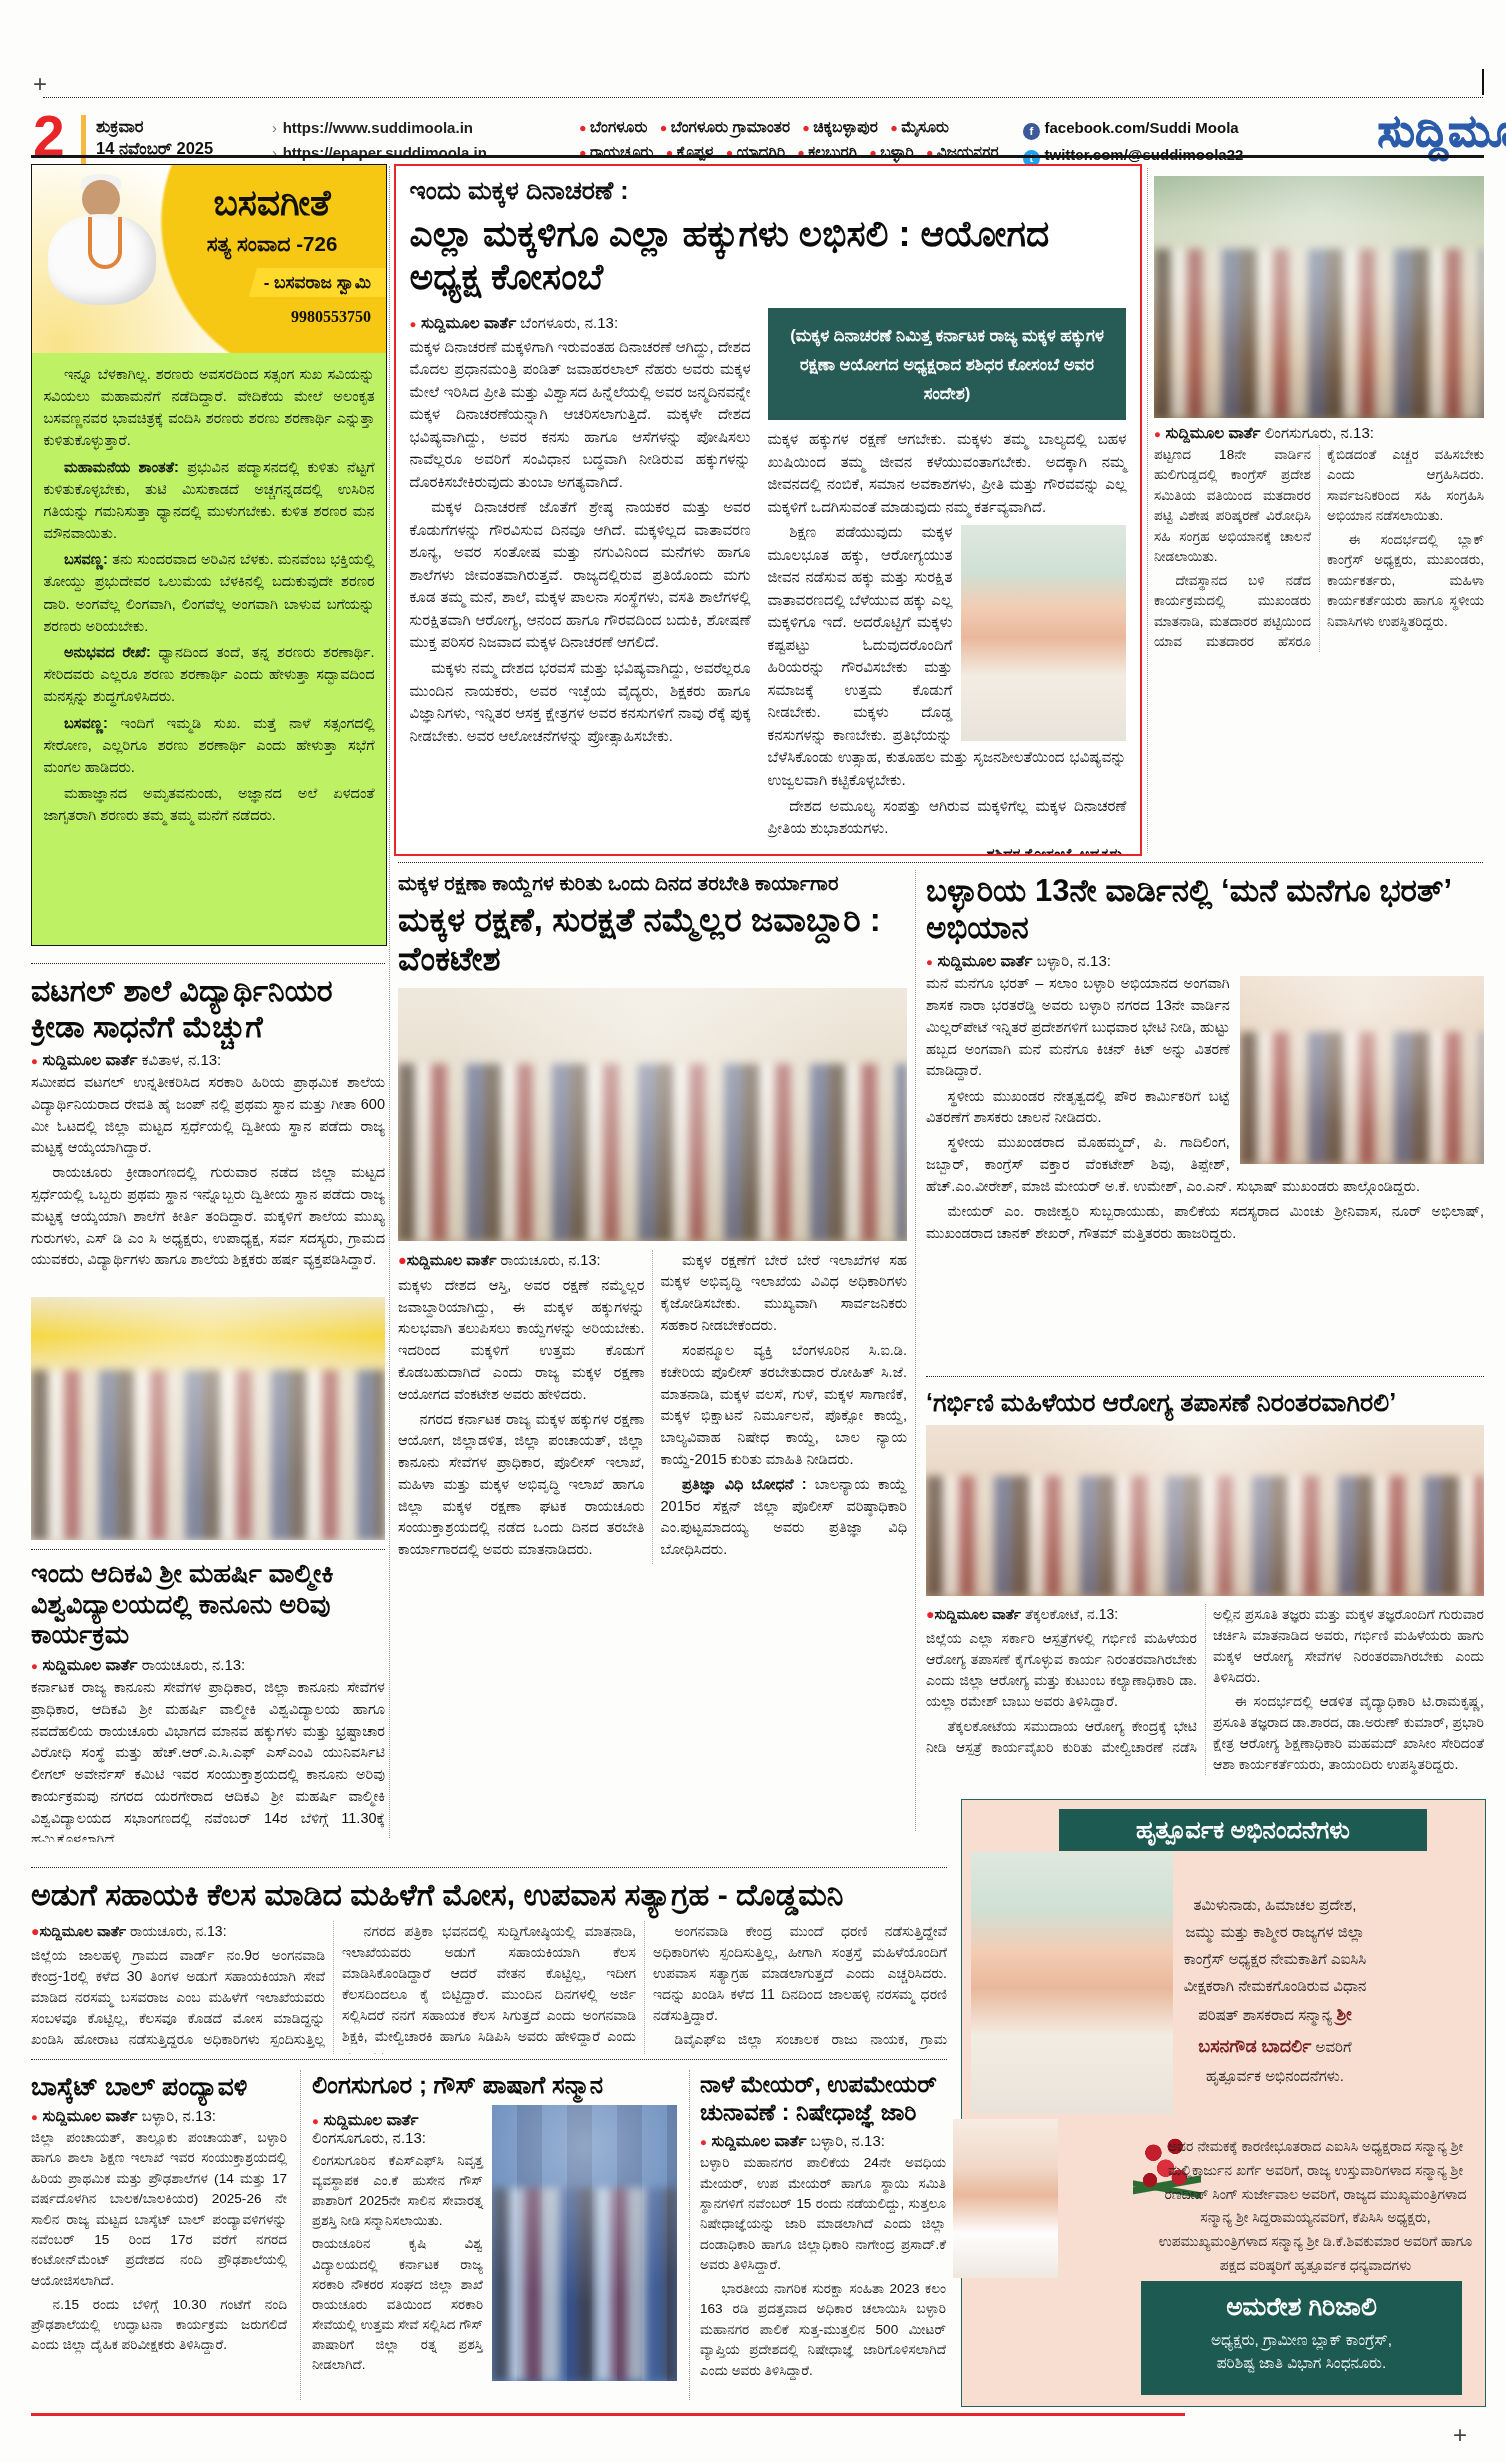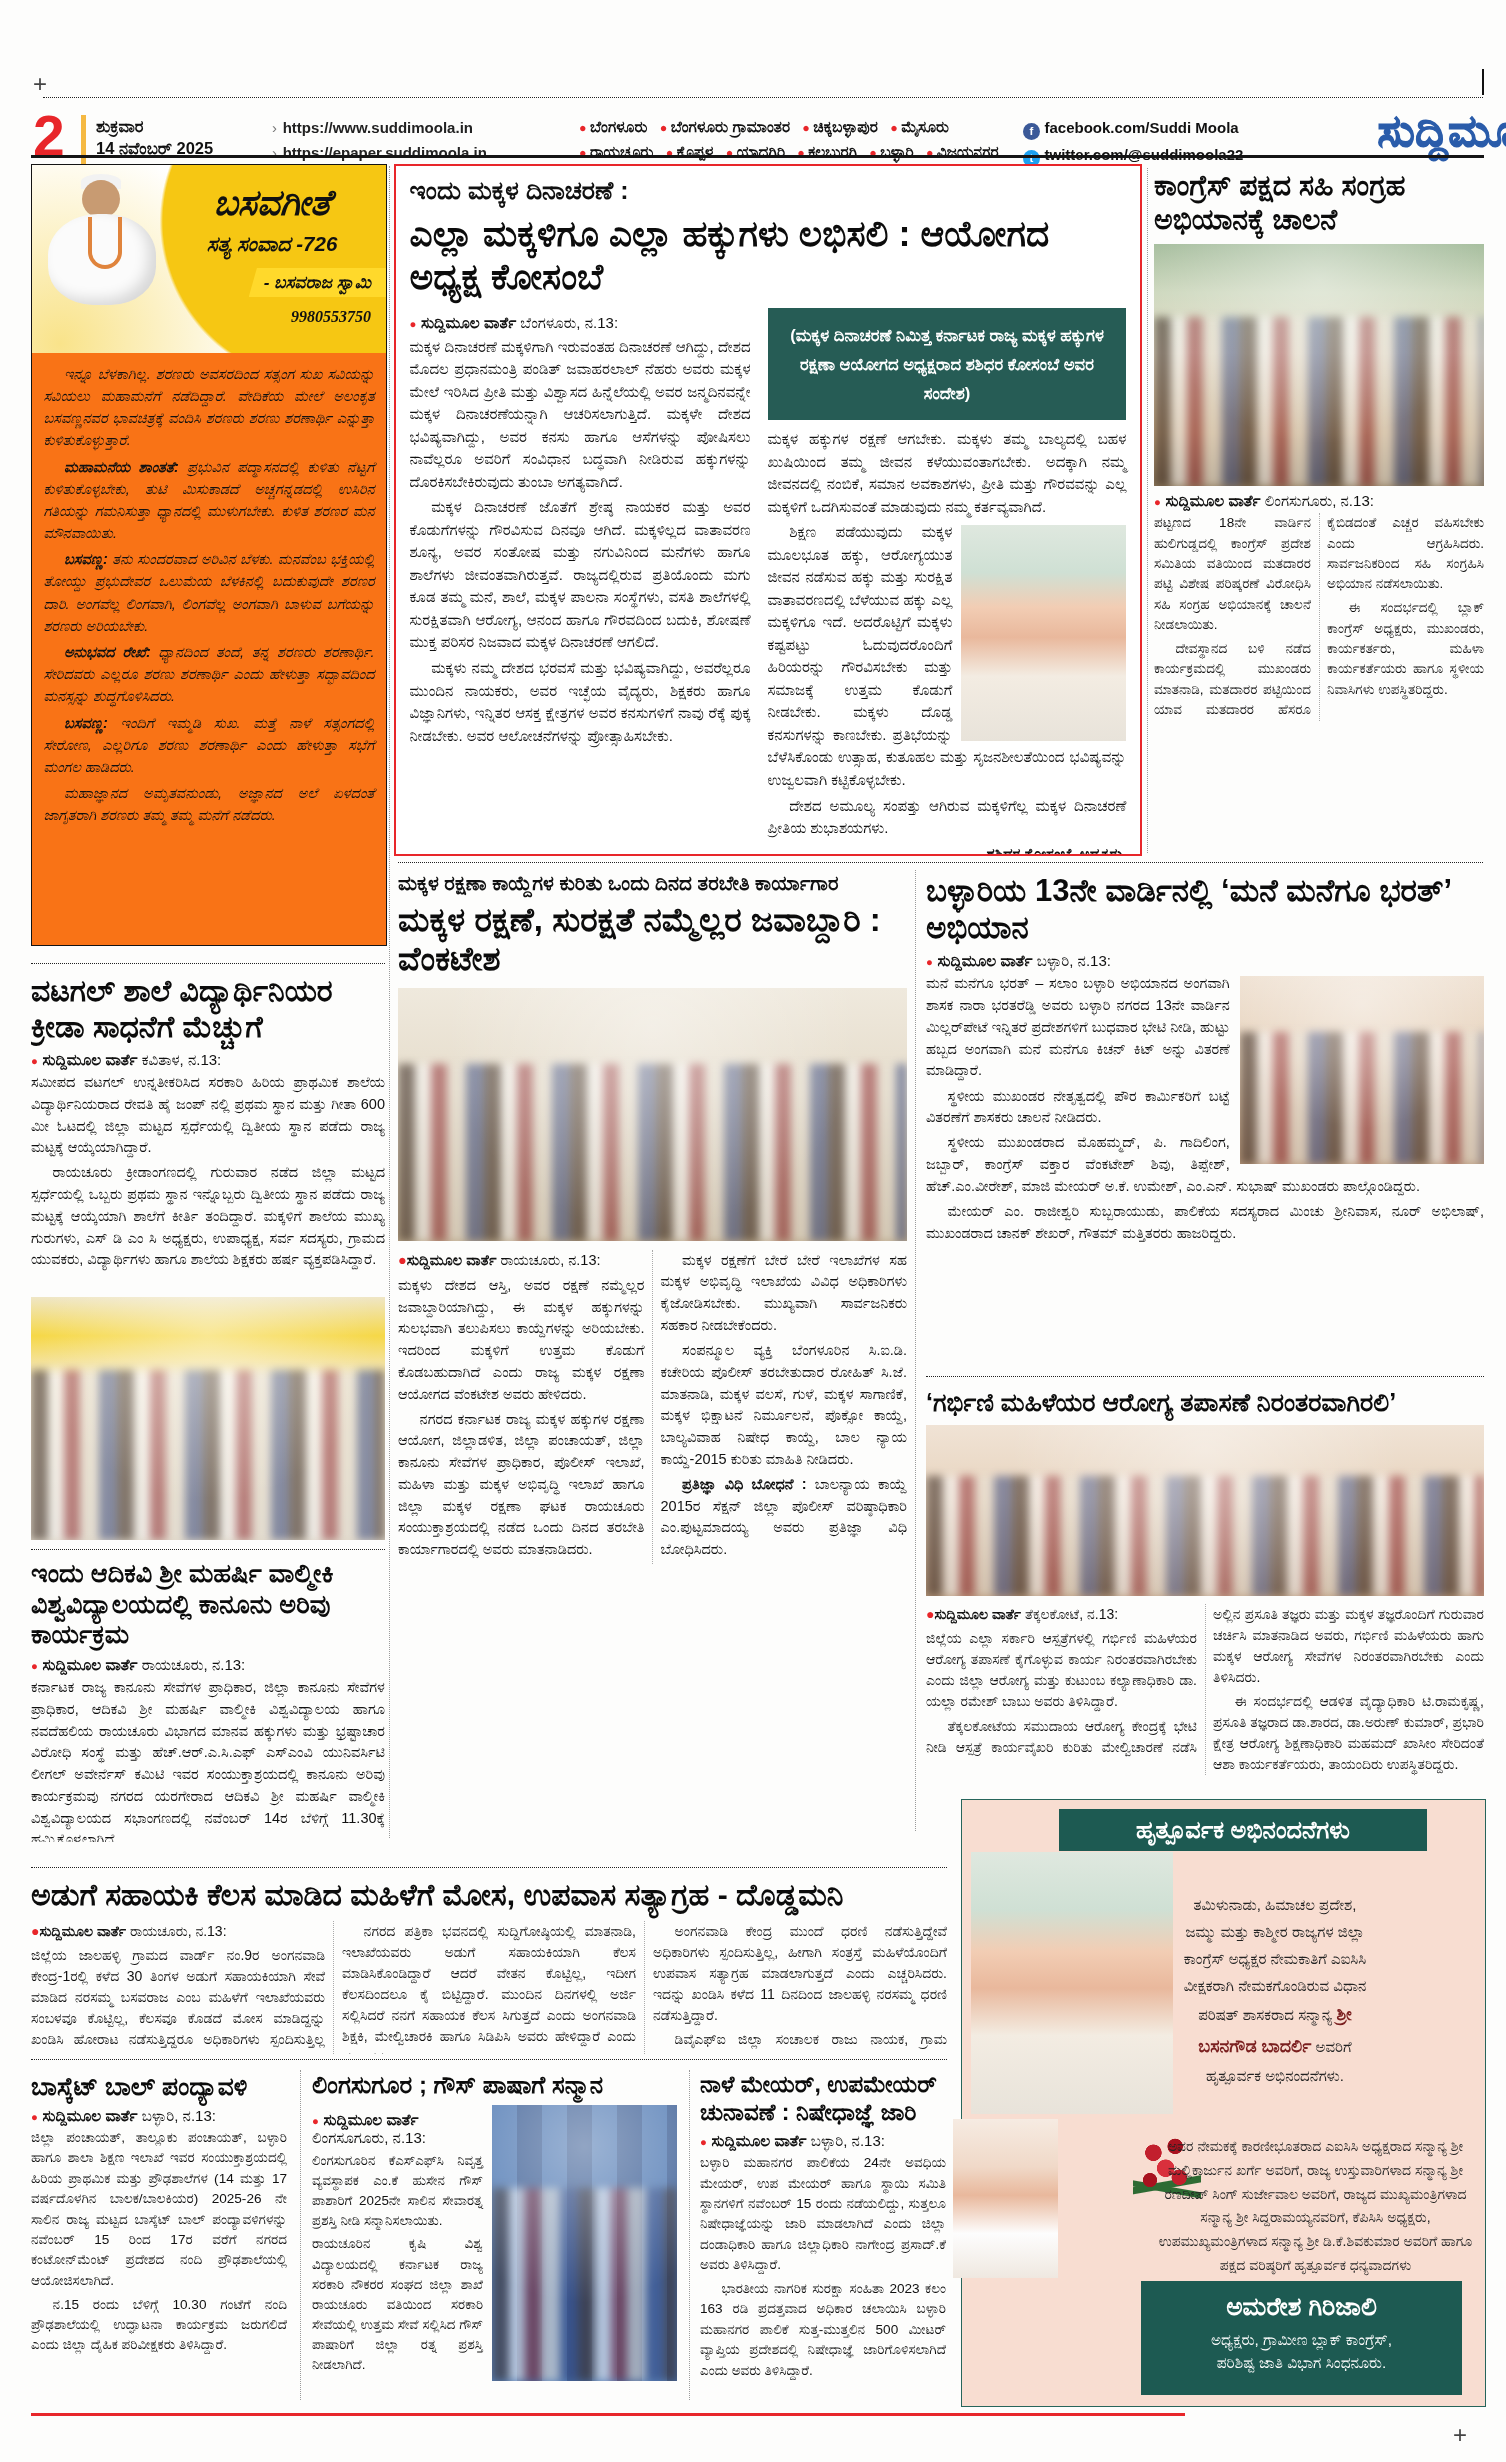--- a/index.html
+++ b/index.html
@@ -41,21 +41,21 @@
     background:repeating-linear-gradient(90deg,rgba(52,37,30,.55) 0 17px,rgba(250,250,250,.55) 17px 33px,rgba(140,35,45,.5) 33px 49px,rgba(232,226,214,.55) 49px 68px,rgba(40,60,120,.5) 68px 86px);}
   .photo::after{content:"";position:absolute;inset:0;background:radial-gradient(circle at 50% 15%,rgba(255,255,255,.4),transparent 62%);}
   .ph-banner{background:linear-gradient(180deg,#efe6c6 0%,#f6d848 16%,#f3e9d2 34%,#ded6c8 100%);}
   .ph-indoor{background:linear-gradient(180deg,#efe9dd 0%,#e6ddcc 40%,#bba98c 100%);}
   .ph-curtain{background:repeating-linear-gradient(90deg,#5b82b8 0 25px,#49699c 25px 50px);}
   .ph-warm{background:linear-gradient(180deg,#f0e3d5 0%,#e7d3bd 45%,#b99a7d 100%);}
   .plain::before,.plain::after{display:none;}
   .ph-man{background:linear-gradient(180deg,#dfe8df 0%,#cfe0d4 22%,#f2cdb4 38%,#e9b89c 52%,#f3ece2 70%,#e8e3da 100%);}
   .ph-pray{background:linear-gradient(180deg,#f6ebe2 0%,#f0d9c8 30%,#e9b89c 48%,#fdfdfd 72%,#efe8e0 100%);}
   
-  .bsv{border:1.7px solid #141414;background:#f97316;font-style:italic;}
+  .bsv{border:1.7px solid #141414;background:#bef264;}
   .bsv-head{position:relative;height:188px;
     background:radial-gradient(circle at 82% 30%,#f6c713 0%,#f6c713 50%,rgba(246,199,19,0) 51%),
                radial-gradient(circle at 8% 95%,#f9e38a 0%,rgba(249,227,138,0) 55%),#fff;}
   .bsv-title{font-size:36px;font-weight:900;}
   .bsv-sub{font-size:20.5px;font-weight:800;}
   .bsv-author{background:#ffd92b;font-size:17px;font-weight:800;padding:4.5px 15px;
               clip-path:polygon(6% 0,100% 0,100% 100%,0 100%);}
   .bsv-phone{font-size:16px;font-weight:800;font-family:"Liberation Serif",serif;}
   .bsv-body{padding:10.2px 11.4px;font-size:14.5px;line-height:1.52;text-align:justify;}
   .bsv-body p{margin:0 0 4.5px 0;text-indent:20.5px;}
@@ -241,21 +241,20 @@
     <div class="photo ph-warm" style="width:558px;height:171px;margin-top:8px;"></div>
     <div class="bt cols2" style="margin-top:8px;font-size:14px;">
       <p class="noind"><span class="rb" style="color:#e8262a;">●</span><b>ಸುದ್ದಿಮೂಲ ವಾರ್ತೆ</b> <span>ತೆಕ್ಕಲಕೋಟೆ, ನ.13:</span></p>
       <p class="noind">ಜಿಲ್ಲೆಯ ಎಲ್ಲಾ ಸರ್ಕಾರಿ ಆಸ್ಪತ್ರೆಗಳಲ್ಲಿ ಗರ್ಭಿಣಿ ಮಹಿಳೆಯರ ಆರೋಗ್ಯ ತಪಾಸಣೆ ಕೈಗೊಳ್ಳುವ ಕಾರ್ಯ ನಿರಂತರವಾಗಿರಬೇಕು ಎಂದು ಜಿಲ್ಲಾ ಆರೋಗ್ಯ ಮತ್ತು ಕುಟುಂಬ ಕಲ್ಯಾಣಾಧಿಕಾರಿ ಡಾ. ಯಲ್ಲಾ ರಮೇಶ್ ಬಾಬು ಅವರು ತಿಳಿಸಿದ್ದಾರೆ.</p>
       <p>ತೆಕ್ಕಲಕೋಟೆಯ ಸಮುದಾಯ ಆರೋಗ್ಯ ಕೇಂದ್ರಕ್ಕೆ ಭೇಟಿ ನೀಡಿ ಆಸ್ಪತ್ರೆ ಕಾರ್ಯವೈಖರಿ ಕುರಿತು ಮೇಲ್ವಿಚಾರಣೆ ನಡೆಸಿ ಅಲ್ಲಿನ ಪ್ರಸೂತಿ ತಜ್ಞರು ಮತ್ತು ಮಕ್ಕಳ ತಜ್ಞರೊಂದಿಗೆ ಗುರುವಾರ ಚರ್ಚಿಸಿ ಮಾತನಾಡಿದ ಅವರು, ಗರ್ಭಿಣಿ ಮಹಿಳೆಯರು ಹಾಗು ಮಕ್ಕಳ ಆರೋಗ್ಯ ಸೇವೆಗಳ ನಿರಂತರವಾಗಿರಬೇಕು ಎಂದು ತಿಳಿಸಿದರು.</p>
       <p>ಈ ಸಂದರ್ಭದಲ್ಲಿ ಆಡಳಿತ ವೈದ್ಯಾಧಿಕಾರಿ ಟಿ.ರಾಮಕೃಷ್ಣ, ಪ್ರಸೂತಿ ತಜ್ಞರಾದ ಡಾ.ಶಾರದ, ಡಾ.ಅರುಣ್ ಕುಮಾರ್, ಪ್ರಭಾರಿ ಕ್ಷೇತ್ರ ಆರೋಗ್ಯ ಶಿಕ್ಷಣಾಧಿಕಾರಿ ಮಹಮದ್ ಖಾಸೀಂ ಸೇರಿದಂತೆ ಆಶಾ ಕಾರ್ಯಕರ್ತೆಯರು, ತಾಯಂದಿರು ಉಪಸ್ಥಿತರಿದ್ದರು.</p>
     </div>
   </div>
 
   <div class="abs" style="left:1154px;top:168px;width:330px;height:688px;overflow:hidden;">
-    <div class="hl" style="font-size:28.4px;">ಕಾಂಗ್ರೆಸ್ ಪಕ್ಷದ ಸಹಿ ಸಂಗ್ರಹ ಅಭಿಯಾನಕ್ಕೆ ಚಾಲನೆ</div>
     <div class="photo" style="width:330px;height:242px;margin-top:8px;"></div>
     <div class="byline"><span class="rb">●</span><b>ಸುದ್ದಿಮೂಲ ವಾರ್ತೆ</b> <span>ಲಿಂಗಸುಗೂರು, ನ.13:</span></div>
     <div class="bt cols2" style="font-size:13.6px;">
       <p class="noind">ಪಟ್ಟಣದ 18ನೇ ವಾರ್ಡಿನ ಹುಲಿಗುಡ್ಡದಲ್ಲಿ ಕಾಂಗ್ರೆಸ್ ಪ್ರದೇಶ ಸಮಿತಿಯ ವತಿಯಿಂದ ಮತದಾರರ ಪಟ್ಟಿ ವಿಶೇಷ ಪರಿಷ್ಕರಣೆ ವಿರೋಧಿಸಿ ಸಹಿ ಸಂಗ್ರಹ ಅಭಿಯಾನಕ್ಕೆ ಚಾಲನೆ ನೀಡಲಾಯಿತು.</p>
       <p>ದೇವಸ್ಥಾನದ ಬಳಿ ನಡೆದ ಕಾರ್ಯಕ್ರಮದಲ್ಲಿ ಮುಖಂಡರು ಮಾತನಾಡಿ, ಮತದಾರರ ಪಟ್ಟಿಯಿಂದ ಯಾವ ಮತದಾರರ ಹೆಸರೂ ಕೈಬಿಡದಂತೆ ಎಚ್ಚರ ವಹಿಸಬೇಕು ಎಂದು ಆಗ್ರಹಿಸಿದರು. ಸಾರ್ವಜನಿಕರಿಂದ ಸಹಿ ಸಂಗ್ರಹಿಸಿ ಅಭಿಯಾನ ನಡೆಸಲಾಯಿತು.</p>
       <p>ಈ ಸಂದರ್ಭದಲ್ಲಿ ಬ್ಲಾಕ್ ಕಾಂಗ್ರೆಸ್ ಅಧ್ಯಕ್ಷರು, ಮುಖಂಡರು, ಕಾರ್ಯಕರ್ತರು, ಮಹಿಳಾ ಕಾರ್ಯಕರ್ತೆಯರು ಹಾಗೂ ಸ್ಥಳೀಯ ನಿವಾಸಿಗಳು ಉಪಸ್ಥಿತರಿದ್ದರು.</p>
     </div>
   </div>
 
   <div class="abs dot-h" style="left:31px;top:1867px;width:916px;"></div>

